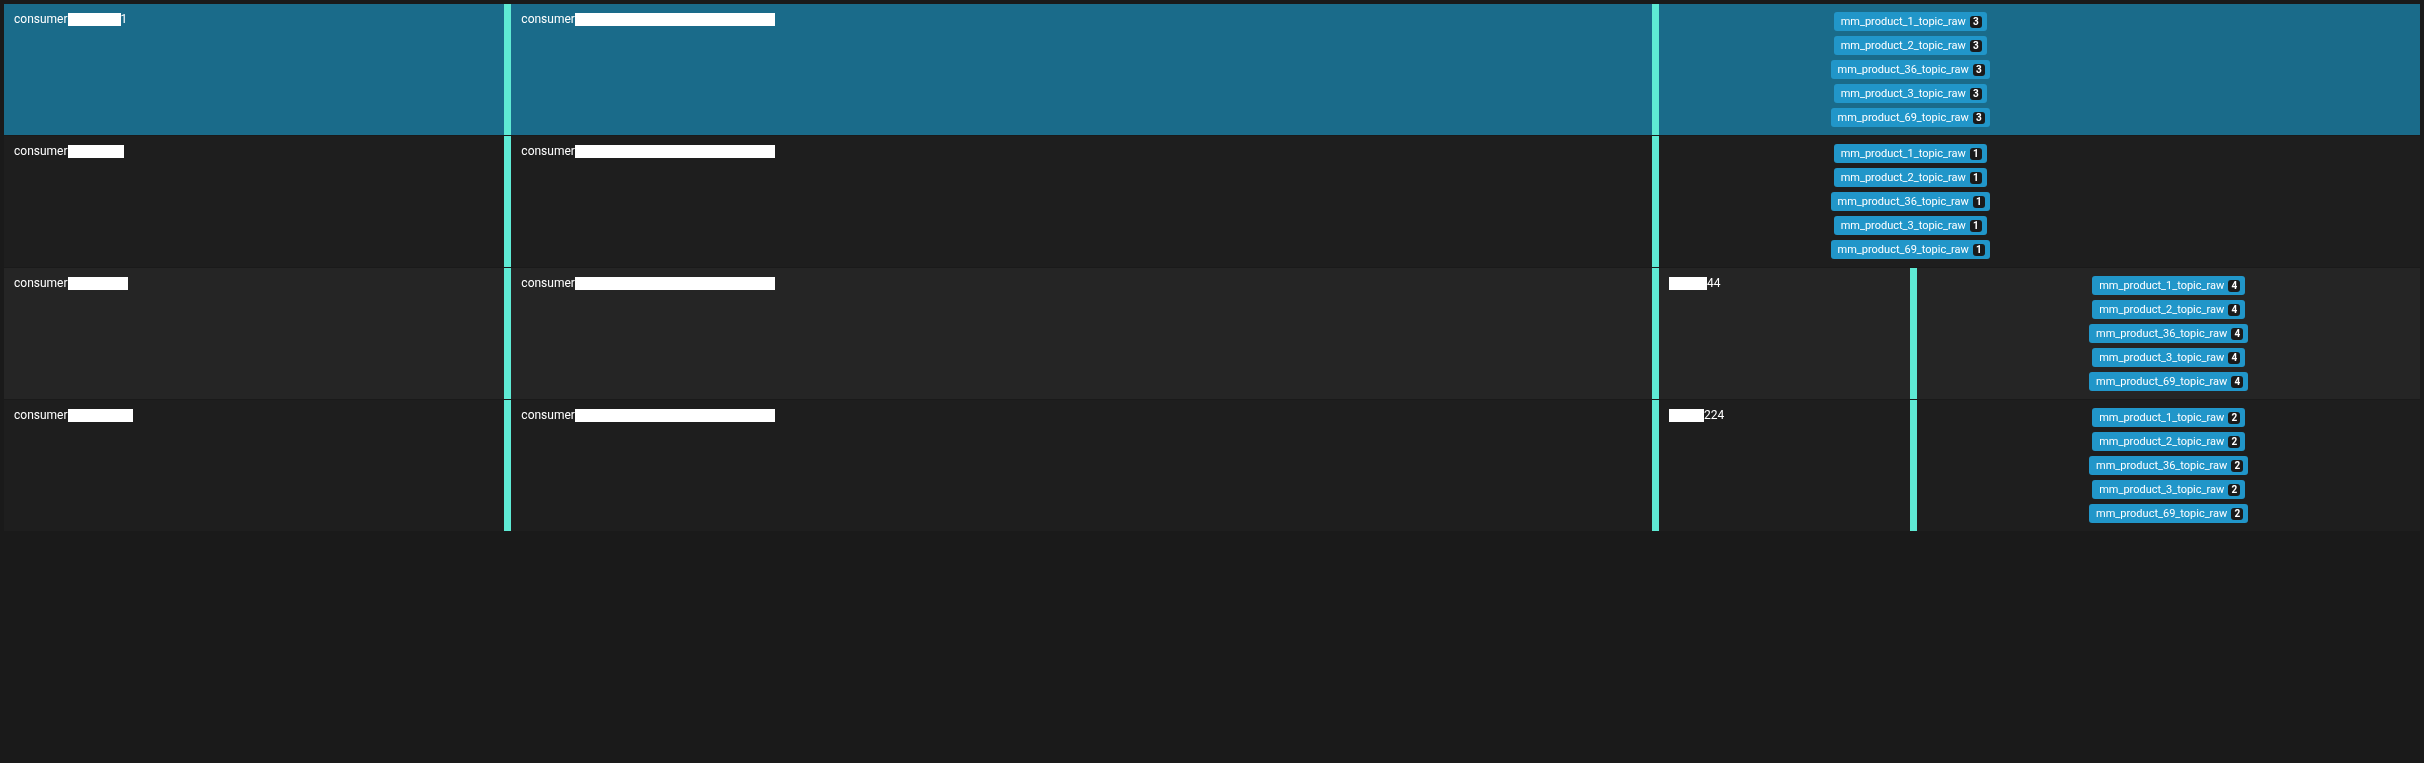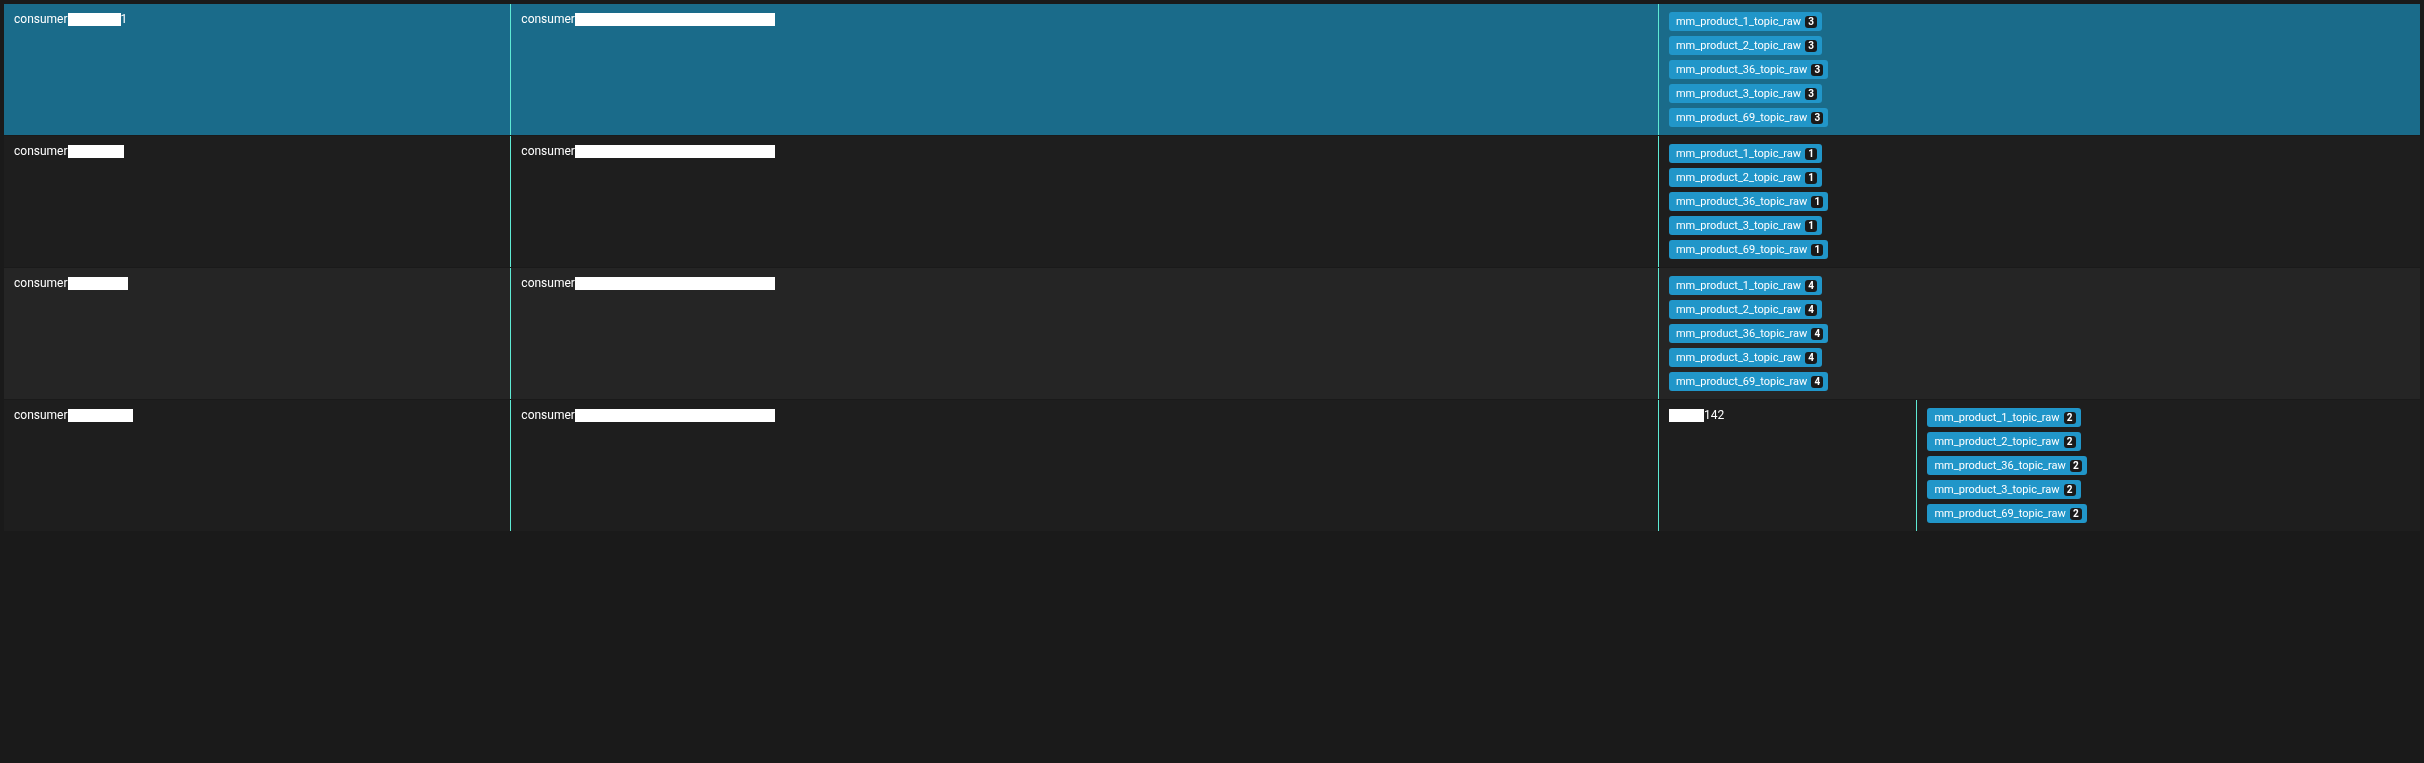--- a/index.html
+++ b/index.html
@@ -27,21 +27,21 @@
     }
     .row-dark {
       background-color: #1e1e1e;
     }
     .row-darker {
       background-color: #252525;
     }
     .cell {
       padding: 8px 10px;
       vertical-align: top;
-      border-right: 1px solid #5eead4;
+      border-right: 7px solid #5eead4;
     }
     .cell-1 {
       width: 21%;
     }
     .cell-2 {
       width: 47.5%;
     }
     .cell-3 {
       width: 10.7%;
     }
@@ -60,21 +60,21 @@
       vertical-align: middle;
     }
     .prefix, .suffix {
       color: #ffffff;
       font-size: 12px;
     }
     .topic-list {
       display: flex;
       flex-direction: column;
       gap: 5px;
-      align-items: flex-start;
+      align-items: center;
     }
     .topic-badge {
       display: inline-flex;
       align-items: center;
       background-color: #2196c9;
       color: #ffffff;
       padding: 3px 5px 3px 7px;
       border-radius: 3px;
       font-size: 11px;
       cursor: pointer;
@@ -172,20 +172,24 @@
       <div class="row row-darker">
         <div class="cell cell-1"><span class="redacted-text">
             <span class="prefix">consumer</span>
             <span class="redacted-box" style="width: 60px;"></span>
             <span class="suffix"></span>
           </span></div>
         <div class="cell cell-2"><span class="redacted-text">
             <span class="prefix">consumer</span>
             <span class="redacted-box" style="width: 200px;"></span>
           </span></div>
+        <div class="cell cell-3"><span class="redacted-text">
+            <span class="redacted-box" style="width: 38px;"></span>
+            <span class="suffix">44</span>
+          </span></div>
         <div class="cell cell-4">
           <div class="topic-list">
             <span class="topic-badge">
               <span>mm_product_1_topic_raw</span>
               <span class="topic-count">4</span>
             </span>
             <span class="topic-badge">
               <span>mm_product_2_topic_raw</span>
               <span class="topic-count">4</span>
             </span>
@@ -209,21 +213,21 @@
             <span class="prefix">consumer</span>
             <span class="redacted-box" style="width: 65px;"></span>
             <span class="suffix"></span>
           </span></div>
         <div class="cell cell-2"><span class="redacted-text">
             <span class="prefix">consumer</span>
             <span class="redacted-box" style="width: 200px;"></span>
           </span></div>
         <div class="cell cell-3"><span class="redacted-text">
             <span class="redacted-box" style="width: 35px;"></span>
-            <span class="suffix">142</span>
+            <span class="suffix">224</span>
           </span></div>
         <div class="cell cell-4">
           <div class="topic-list">
             <span class="topic-badge">
               <span>mm_product_1_topic_raw</span>
               <span class="topic-count">2</span>
             </span>
             <span class="topic-badge">
               <span>mm_product_2_topic_raw</span>
               <span class="topic-count">2</span>

